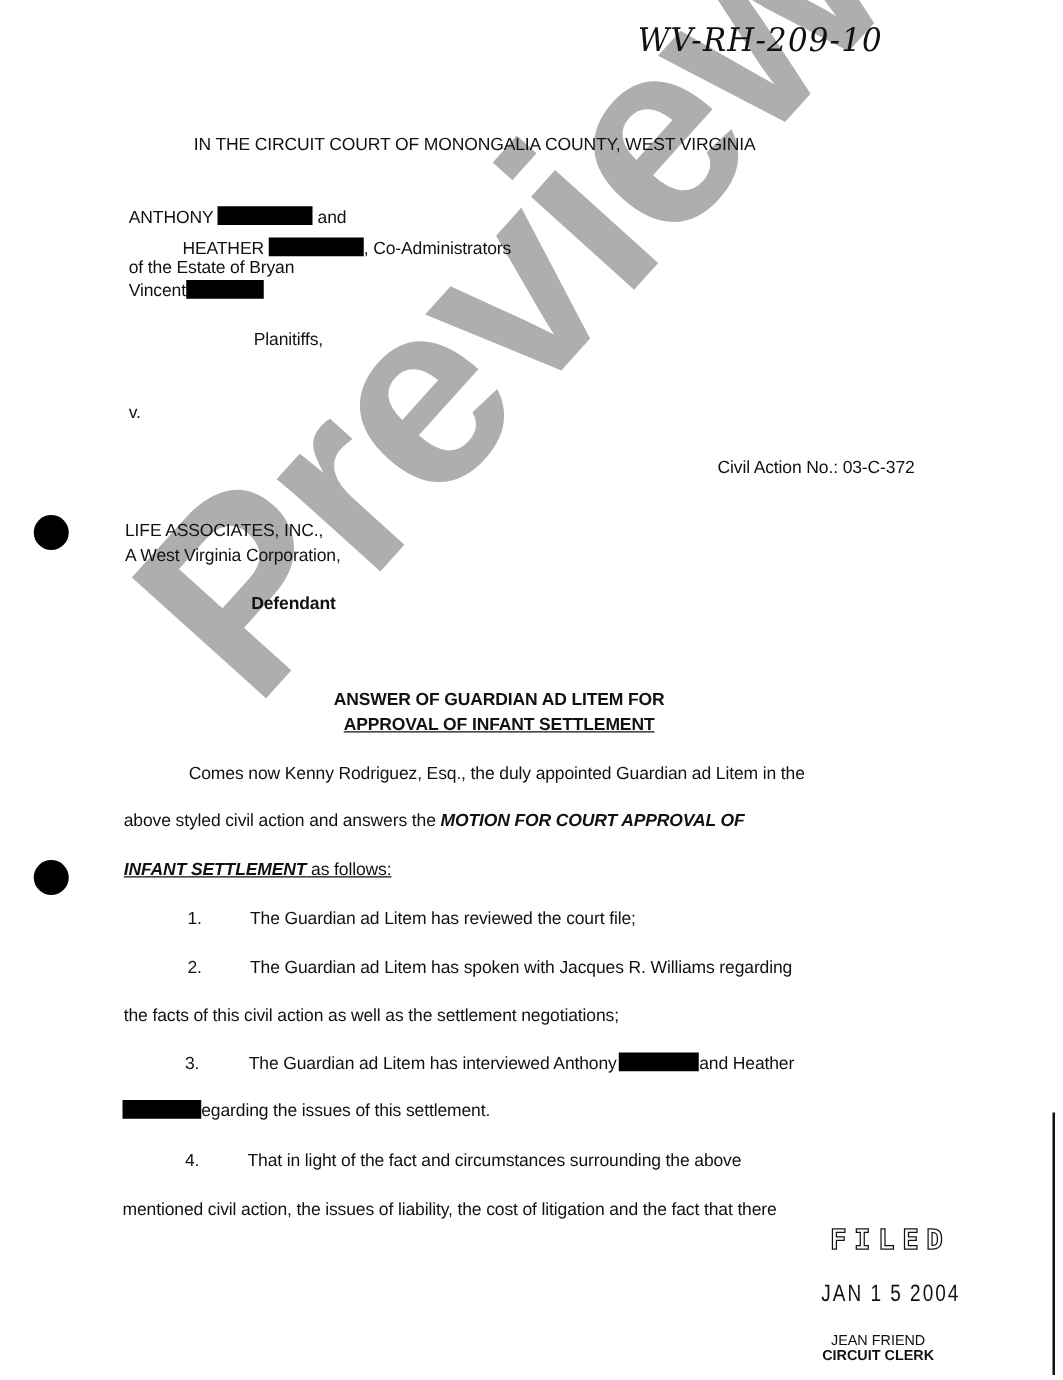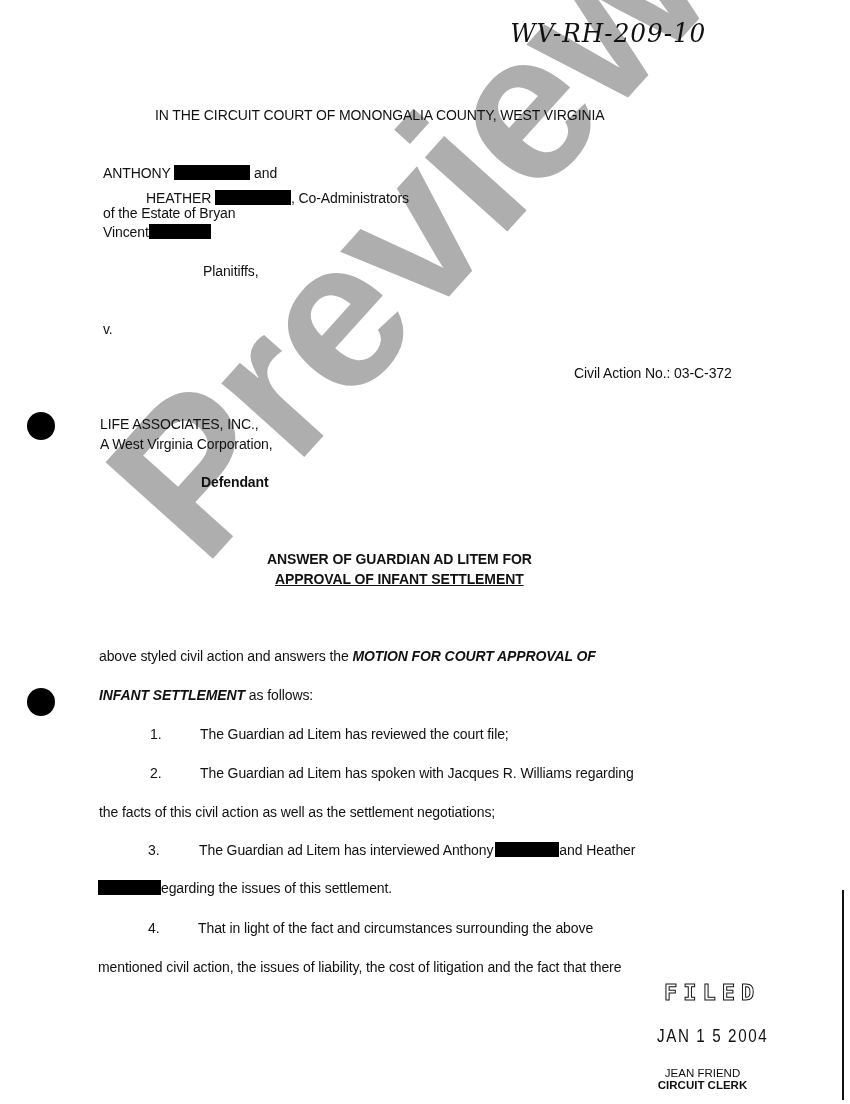--- a/index.html
+++ b/index.html
@@ -70,27 +70,28 @@
 
   <div class="hole" style="left:27px; top:412px;"></div>
 
   <div class="abs t" style="left:100px; top:416px;">LIFE ASSOCIATES, INC.,</div>
   <div class="abs t" style="left:100px; top:436px;">A West Virginia Corporation,</div>
   <div class="abs t" style="left:201px; top:474px;font-weight:bold;">Defendant</div>
 
   <div class="abs t bold" style="left:267px; top:551px;">ANSWER OF GUARDIAN AD LITEM FOR</div>
   <div class="abs t bold ul" style="left:275px; top:571px;">APPROVAL OF INFANT SETTLEMENT</div>
 
+  <div class="abs t" style="left:151px; top:610px;">Comes now Kenny Rodriguez, Esq., the duly appointed Guardian ad Litem in the</div>
   <div class="abs t" style="left:99px; top:648px;">
     <span>above styled civil action and answers the </span><span class="bi">MOTION FOR COURT APPROVAL OF</span>
   </div>
 
   <div class="hole" style="left:27px; top:688px;"></div>
 
-  <div class="abs t" style="left:99px; top:687px;">
+  <div class="abs t" style="left:99px; top:687px;text-decoration:underline;">
     <span class="bi">INFANT SETTLEMENT</span><span> as follows:</span>
   </div>
 
   <div class="abs t" style="left:150px; top:726px;">1.</div>
   <div class="abs t" style="left:200px; top:726px;">The Guardian ad Litem has reviewed the court file;</div>
 
   <div class="abs t" style="left:150px; top:765px;">2.</div>
   <div class="abs t" style="left:99px; top:804px;">the facts of this civil action as well as the settlement negotiations;</div>
   <div class="abs t" style="left:200px; top:765px;">The Guardian ad Litem has spoken with Jacques R. Williams regarding</div>
 

